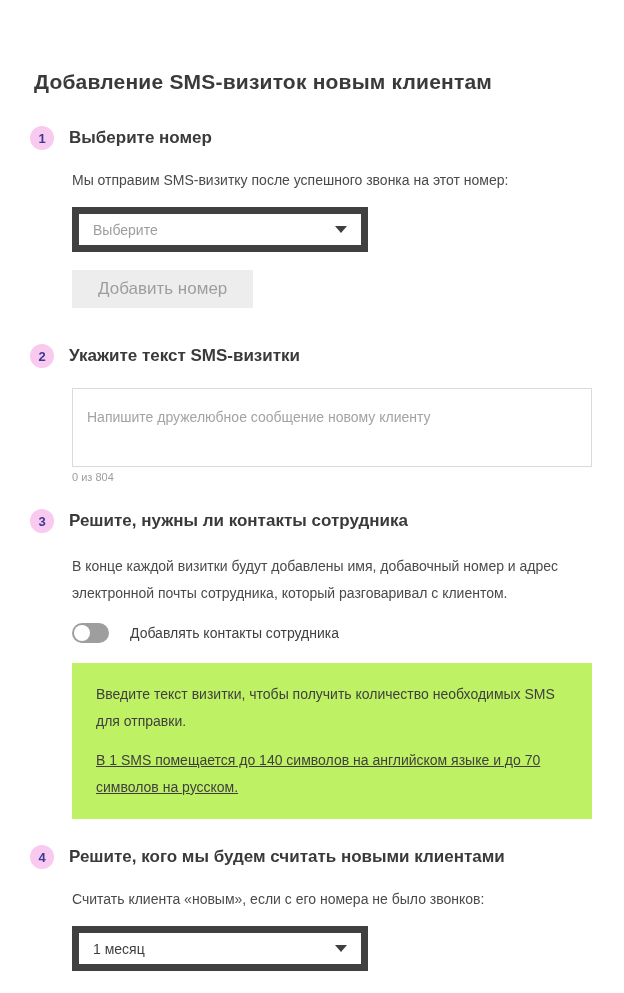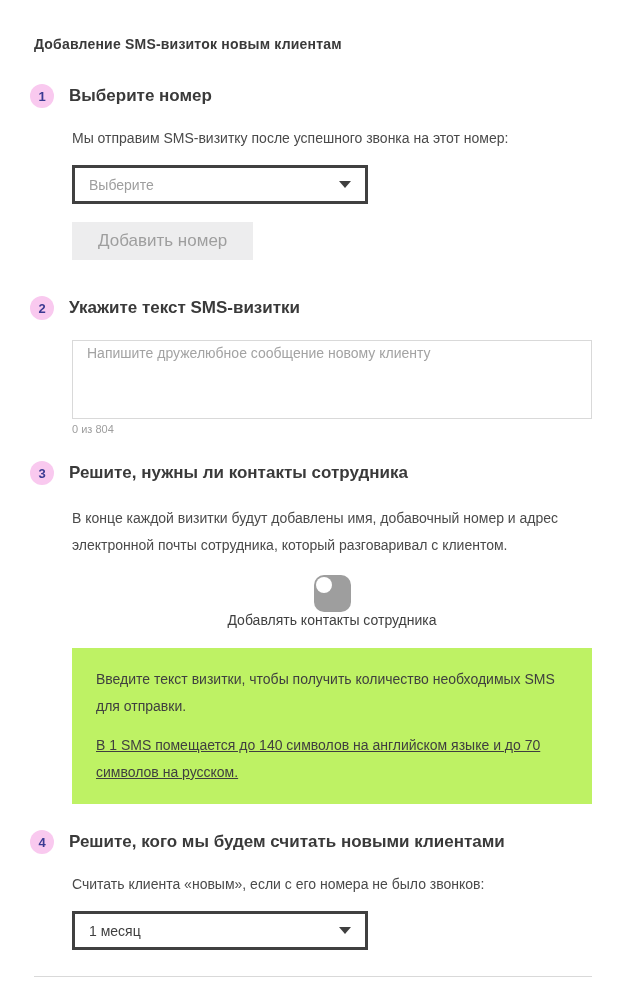--- a/index.html
+++ b/index.html
@@ -7,25 +7,26 @@
   body {
     width: 624px;
     min-height: 993px;
     font-family: "Liberation Sans", sans-serif;
     color: #3f3f3f;
     position: relative;
   }
   .container { padding: 36px 32px 30px 34px; }
 
   .page-title {
-    font-size: 14px;
+    font-size: 21px;
     font-weight: 700;
     color: #3a3a3a;
     letter-spacing: .2px;
     margin-bottom: 32px;
+    margin-top: 34px;
   }
 
   .step { margin-bottom: 26px; }
   .step-header {
     display: flex;
     align-items: center;
     gap: 15px;
     margin-left: -4px;
     margin-bottom: 20px;
   }
@@ -48,22 +49,22 @@
 
   .desc {
     font-size: 14px;
     line-height: 21px;
     color: #4a4a4a;
     margin-bottom: 16px;
   }
   .desc.multiline { line-height: 27px; }
 
   .select-box {
-    width: 296px; height: 39px;
-    border: 3px solid #404040;
+    width: 296px; height: 45px;
+    border: 7px solid #404040;
     background: #ffffff;
     display: flex; align-items: center;
     padding: 0 14px;
     cursor: pointer;
     margin-bottom: 18px;
   }
   .select-value { font-size: 14px; color: #3f3f3f; flex: 1; }
   .select-value.placeholder { color: #9e9e9e; }
   .chevron {
     width: 0; height: 0;
@@ -89,33 +90,32 @@
     margin-bottom: 10px;
   }
 
   .textarea-field {
     width: 520px; height: 79px;
     border: 1px solid #d9d9d9;
     resize: none;
     font-family: "Liberation Sans", sans-serif;
     font-size: 14px;
     color: #3f3f3f;
-    padding: 4px 14px;
+    padding: 20px 14px;
     outline: none;
   }
   .textarea-field::placeholder { color: #a3a3a3; }
   .char-counter {
     font-size: 11px;
     color: #9e9e9e;
   }
 
   .toggle-row {
-    display: flex; align-items: center; gap: 0;
+    display: flex; align-items: center; gap: 21px;
     margin-bottom: 20px;
-    flex-direction: column;
   }
   .toggle {
     width: 37px; height: 20px;
     background: #9e9e9e;
     border-radius: 10px;
     position: relative;
     cursor: pointer;
     flex: 0 0 37px;
   }
   .toggle-knob {

